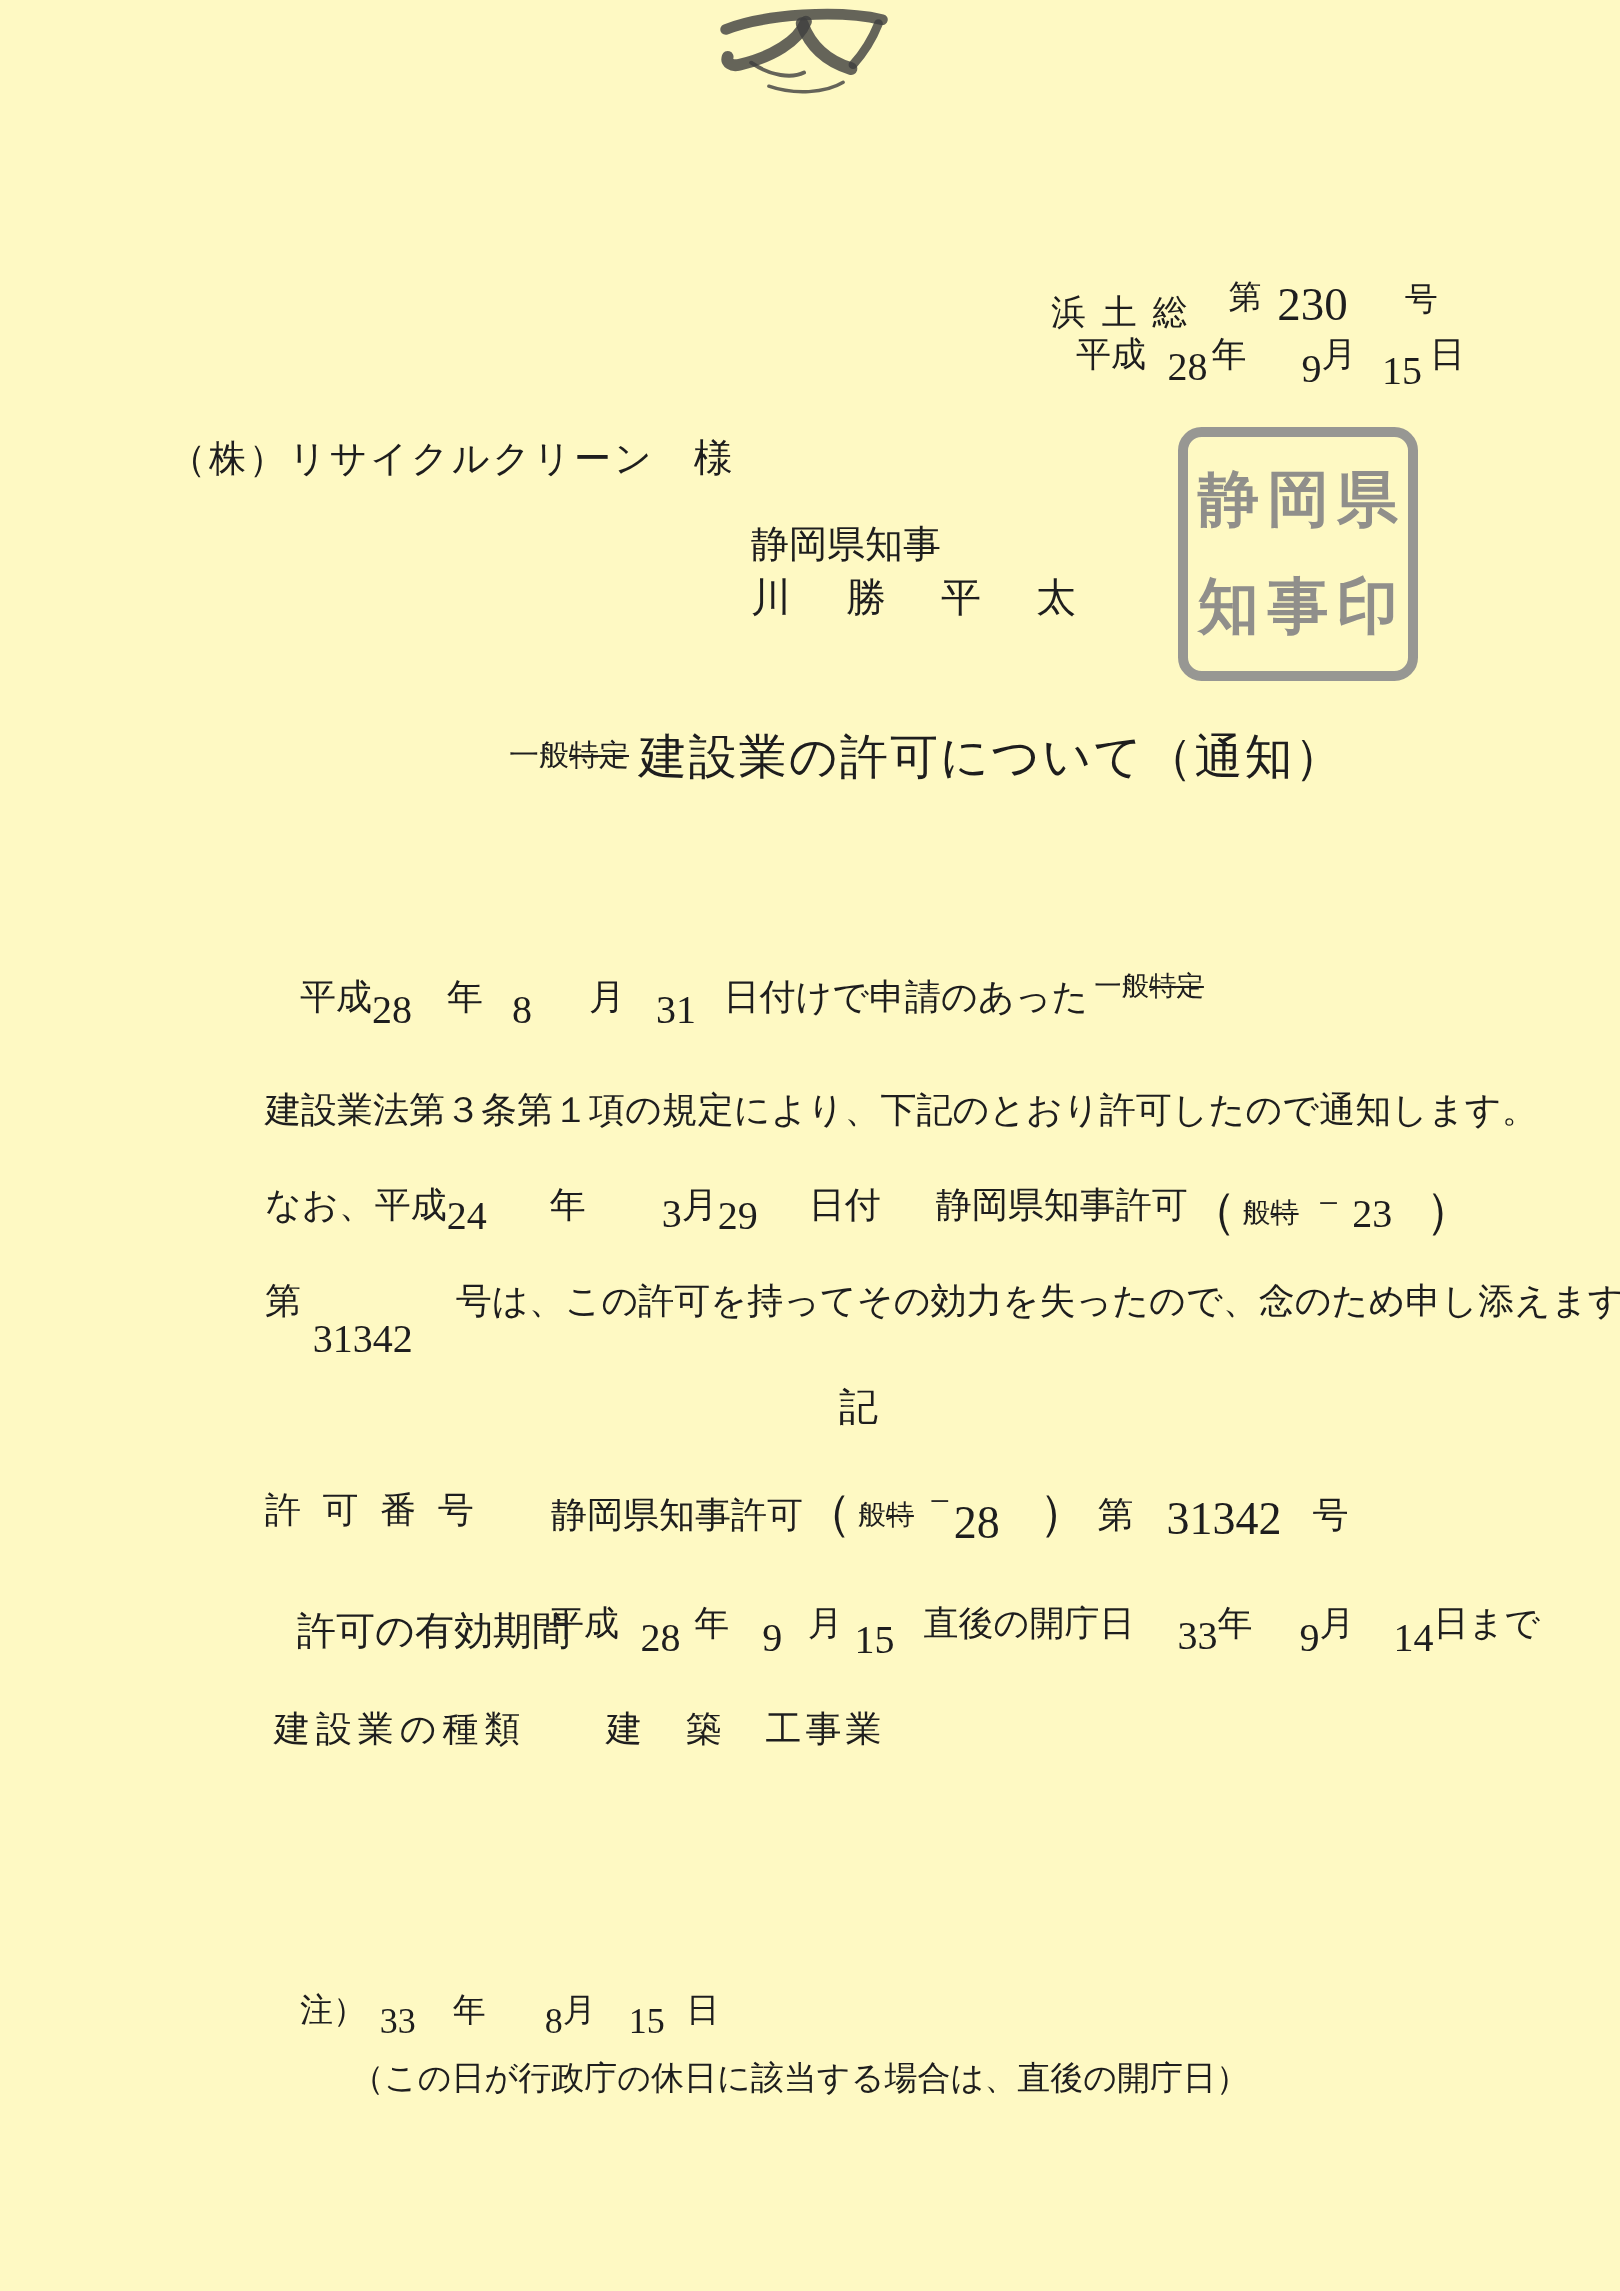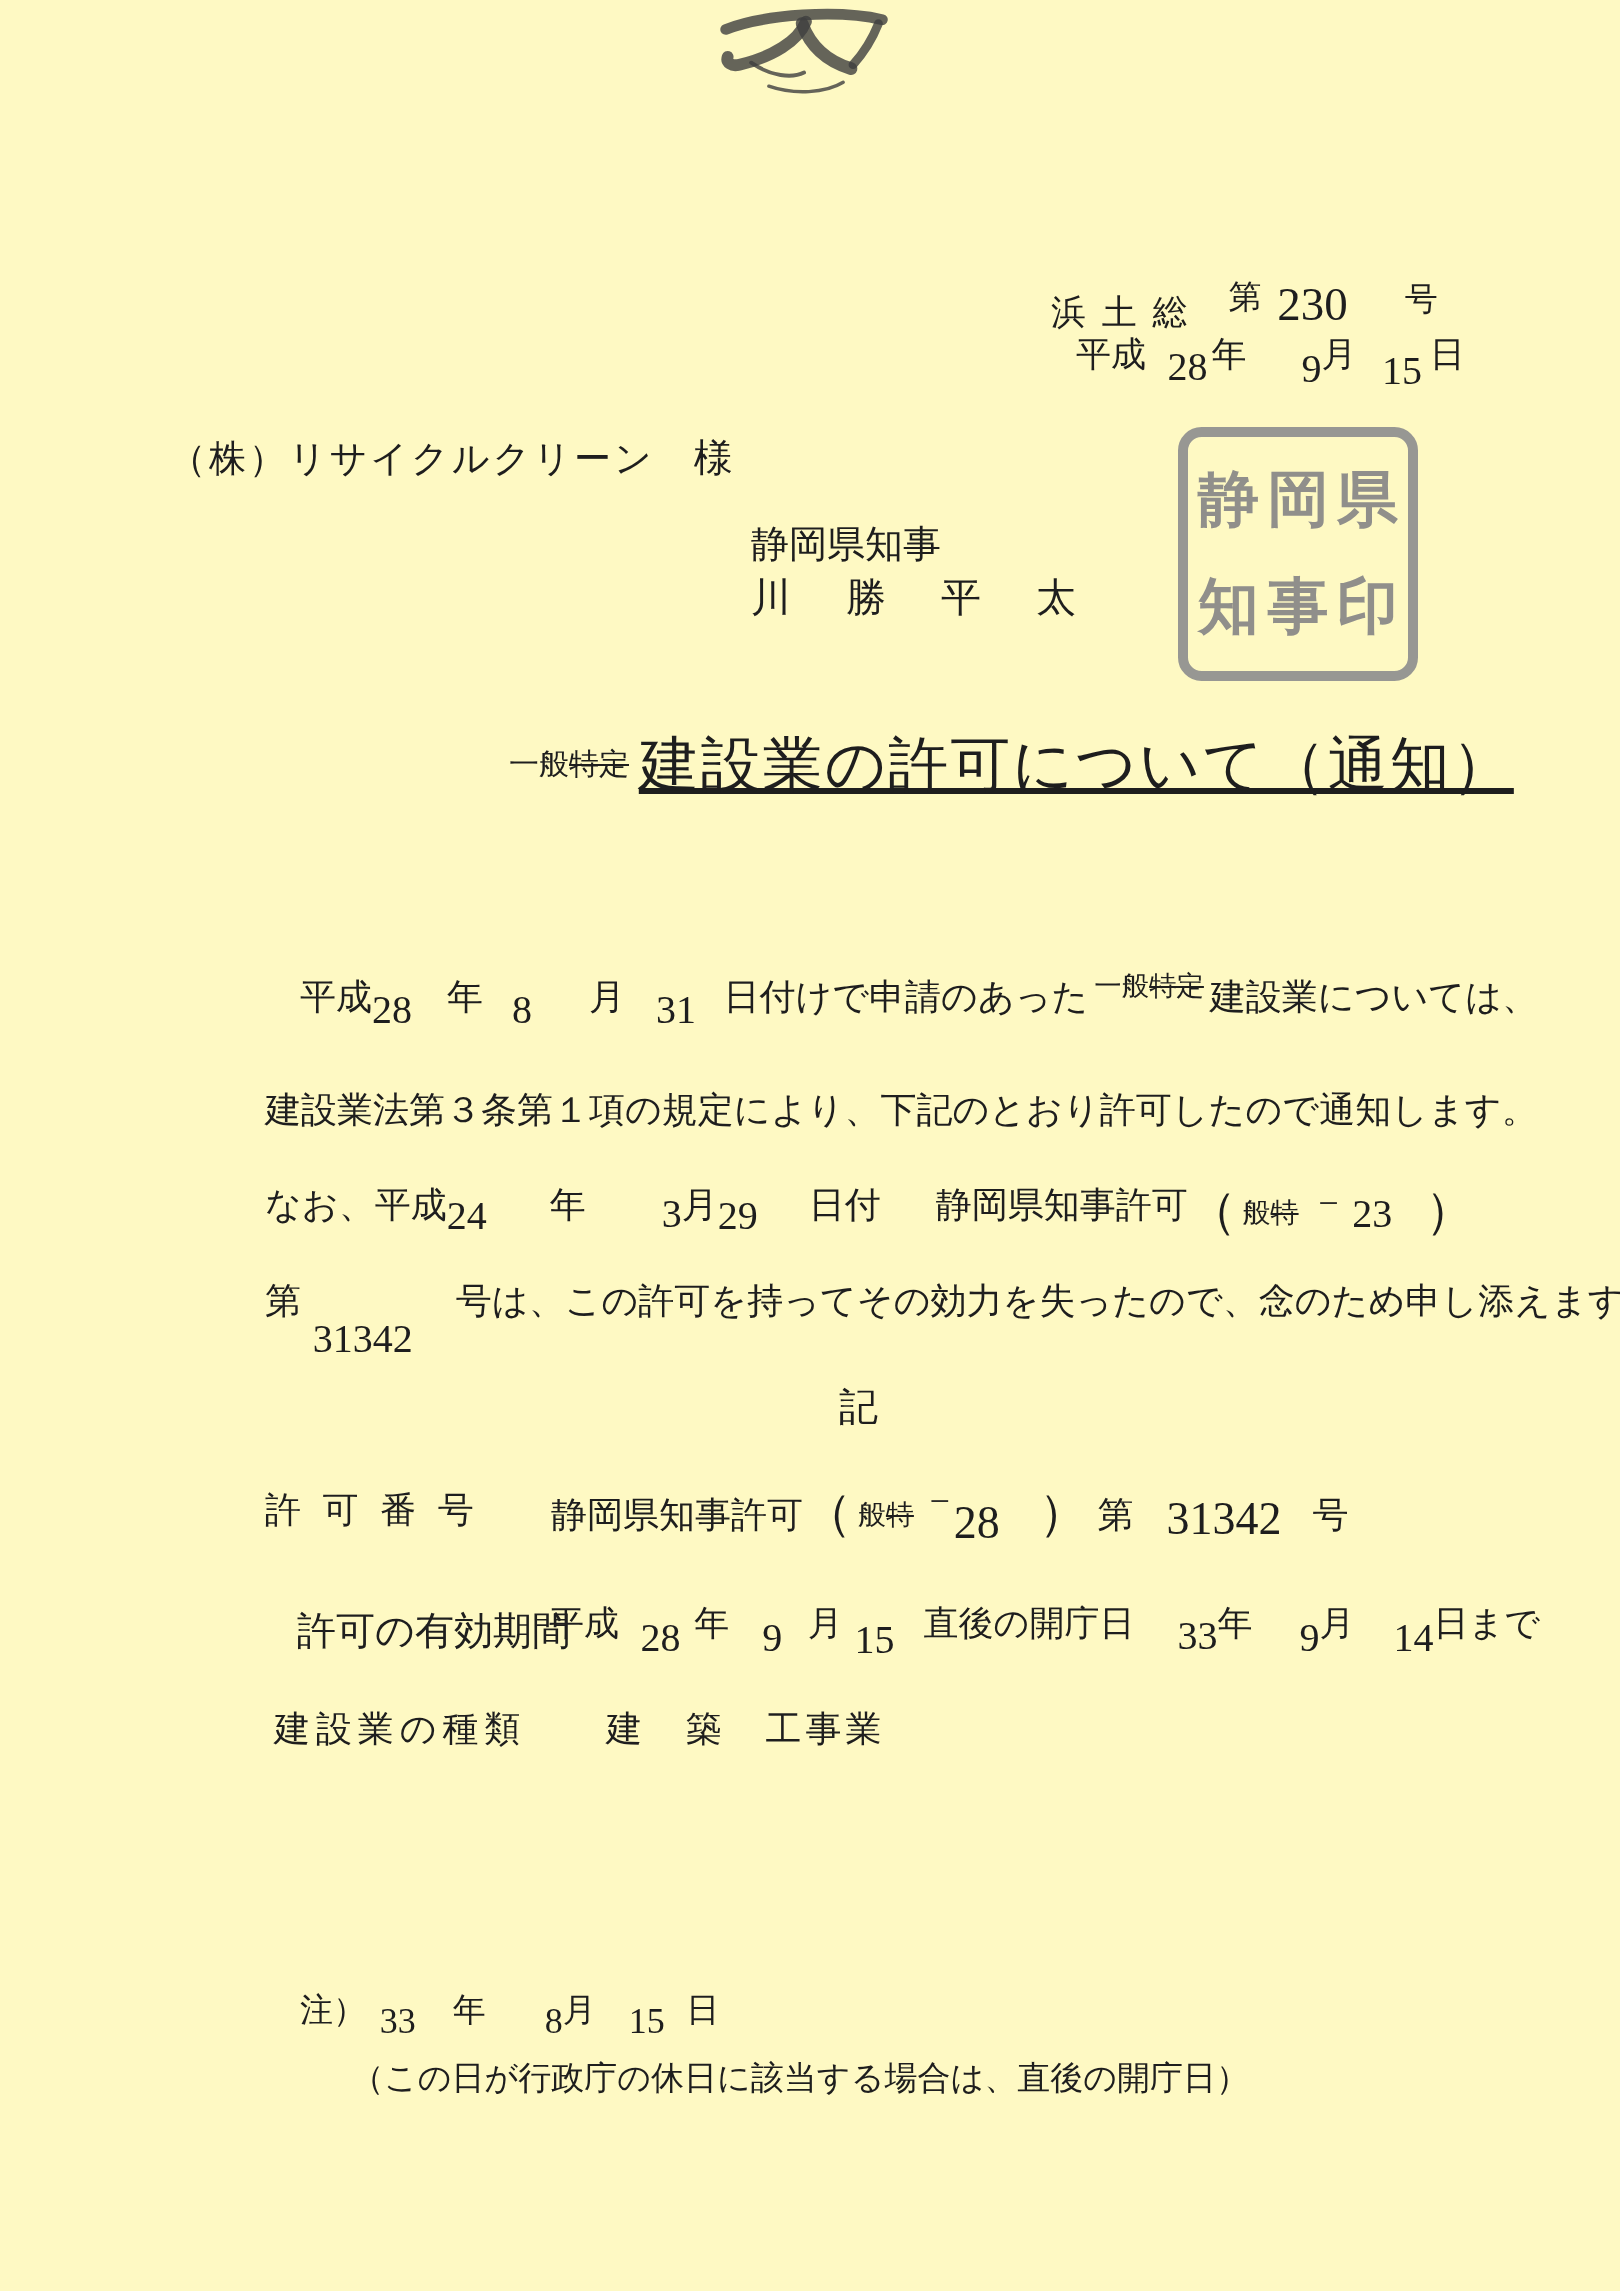--- a/index.html
+++ b/index.html
@@ -40,21 +40,21 @@
     border:10.8px solid #8f8f8f;border-radius:23.5px;
     display:grid;grid-template-columns:repeat(3,1fr);
     padding:9.8px 5.9px;gap:0;
     color:#878787;font-size:61px;font-weight:bold;
     opacity:.92;filter:blur(0.4px);
   }
   .seal span{display:flex;align-items:center;justify-content:center;}
   
   .titleline{left:509px;top:725px;display:flex;align-items:center;white-space:nowrap;}
   .titleline .stack{font-size:30px;margin-right:9.8px;position:relative;top:-2px;}
-  .titleline .ttl{font-size:60px;letter-spacing:2px;text-decoration:underline;}
+  .titleline .ttl{font-size:48px;letter-spacing:2px;}
   
   .p{font-size:36px;}
   .p .stack{font-size:27.4px;position:relative;top:5.9px;margin:0 5.9px;}
   .parengrp{display:inline-flex;align-items:center;white-space:nowrap;}
   .parengrp .paren{font-size:49px;font-weight:400;position:relative;top:-2px;}
   .parengrp .stack{font-size:28px;top:0;}
   .ki{left:839px;top:1380px;font-size:39px;}
   .lbl{font-size:36px;}
   .ls20{letter-spacing:21.6px;}
   .ls6{letter-spacing:5.9px;margin-left:9px;}
@@ -128,21 +128,20 @@
     <span class="num d14">28</span>
     <span style="margin-left:35px;">年</span>
     <span class="num d14" style="margin-left:29px;">8</span>
     <span style="margin-left:57px;">月</span>
     <span class="num d14" style="margin-left:31px;">31</span>
     <span style="margin-left:27.4px;">日付けで申請のあった</span>
     <span class="stack" style="top:-13.7px;">
       <span>一般</span>
       <span class="bot">特定</span>
     </span>
-    <span>建設業については、</span>
   </div>
 
   <div class="abs p" style="left:265px;top:1086px;">建設業法第３条第１項の規定により、下記のとおり許可したので通知します。</div>
 
   <div class="abs p row" style="left:265px;top:1180px;justify-content:center;">
     <span>なお、平成</span>
     <span class="num d12">24</span>
     <span style="margin-left:63px;">年</span>
     <span class="num d10" style="margin-left:76px;">3</span>
     <span>月</span>

